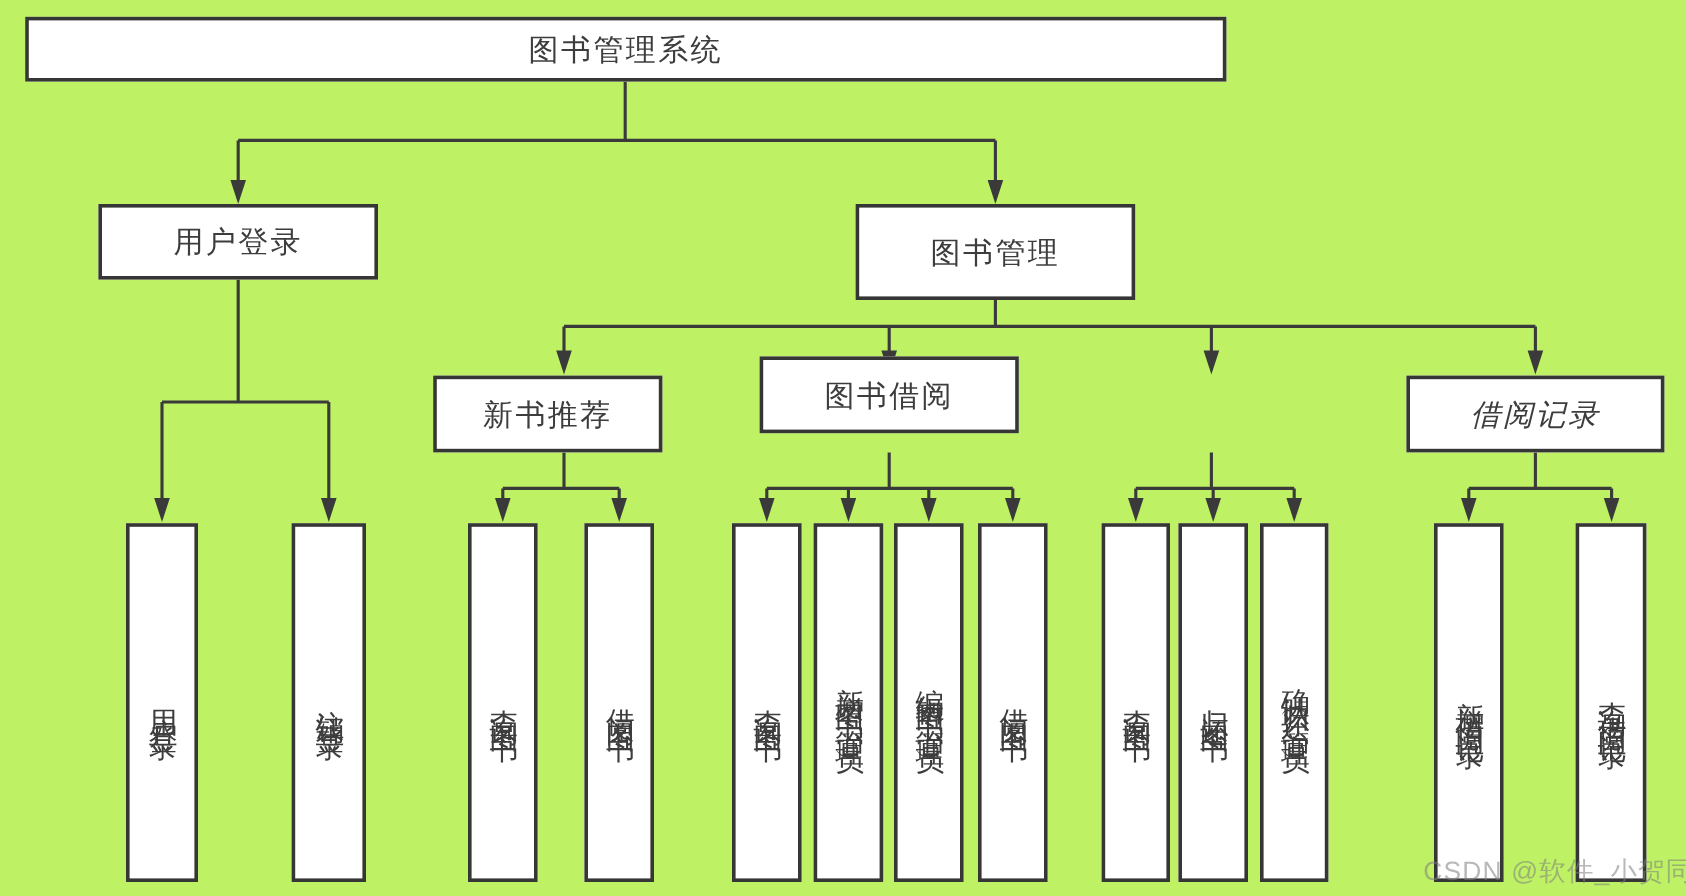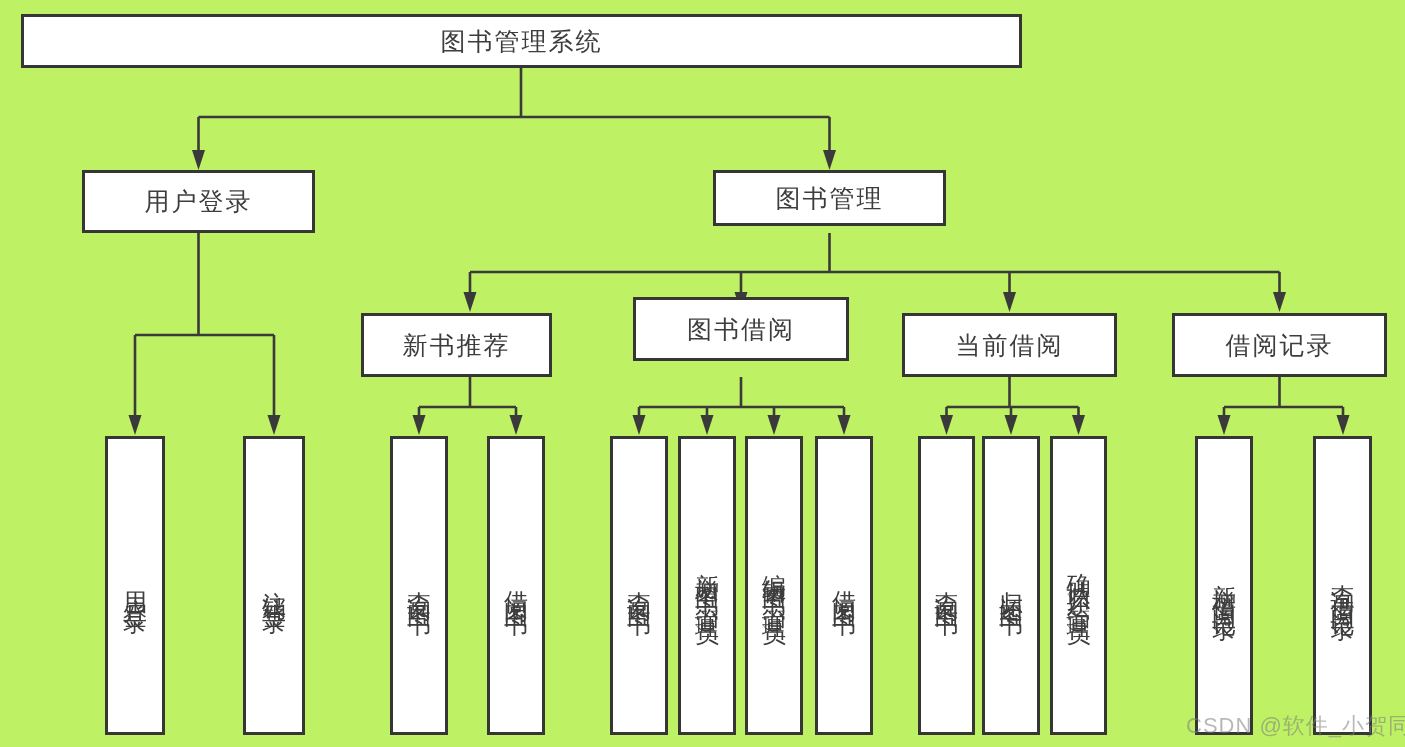--- a/index.html
+++ b/index.html
@@ -92,26 +92,25 @@
       <polygon points="1004.5,415 1017.5,415 1011,435"></polygon>
       <polygon points="1072,415 1085,415 1078.5,435"></polygon>
       <polygon points="1217.5,415 1230.5,415 1224,435"></polygon>
       <polygon points="1336.5,415 1349.5,415 1343,435"></polygon>
     </g>
   </svg>
 
   <div class="node h" style="left:21px; top:14px; width:1001px; height:54px;">图书管理系统</div>
 
   <div class="node h" style="left:82px; top:170px; width:233px; height:63px;">用户登录</div>
-  <div class="node h" style="left:713px; top:170px; width:233px; height:56px;">图书管理</div>
+  <div class="node h" style="left:713px; top:170px; width:233px; height:80px;">图书管理</div>
 
   <div class="node h" style="left:361px; top:313px; width:191px; height:64px;">新书推荐</div>
   <div class="node h" style="left:633px; top:297px; width:216px; height:64px;">图书借阅</div>
-  <div class="node h" style="left:902px; top:313px; width:215px; height:64px;">当前借阅</div>
-  <div class="node h" style="left:1172px; top:313px; width:215px; height:64px;">借阅记录</div>
+  <div class="node h" style="left:1172px; top:313px; width:215px; height:64px;font-style:italic;">借阅记录</div>
 
   <div class="node v" style="left:105px; top:436px; width:60px; height:299px;">用户登录</div>
   <div class="node v" style="left:243px; top:436px; width:62px; height:299px;">注销登录</div>
 
   <div class="node v" style="left:390px; top:436px; width:58px; height:299px;">查询图书</div>
   <div class="node v" style="left:487px; top:436px; width:58px; height:299px;">借阅图书</div>
 
   <div class="node v" style="left:610px; top:436px; width:58px; height:299px;">查询图书</div>
   <div class="node v" style="left:678px; top:436px; width:58px; height:299px;">新增图书（管理员）</div>
   <div class="node v" style="left:745px; top:436px; width:58px; height:299px;">编辑图书（管理员）</div>

